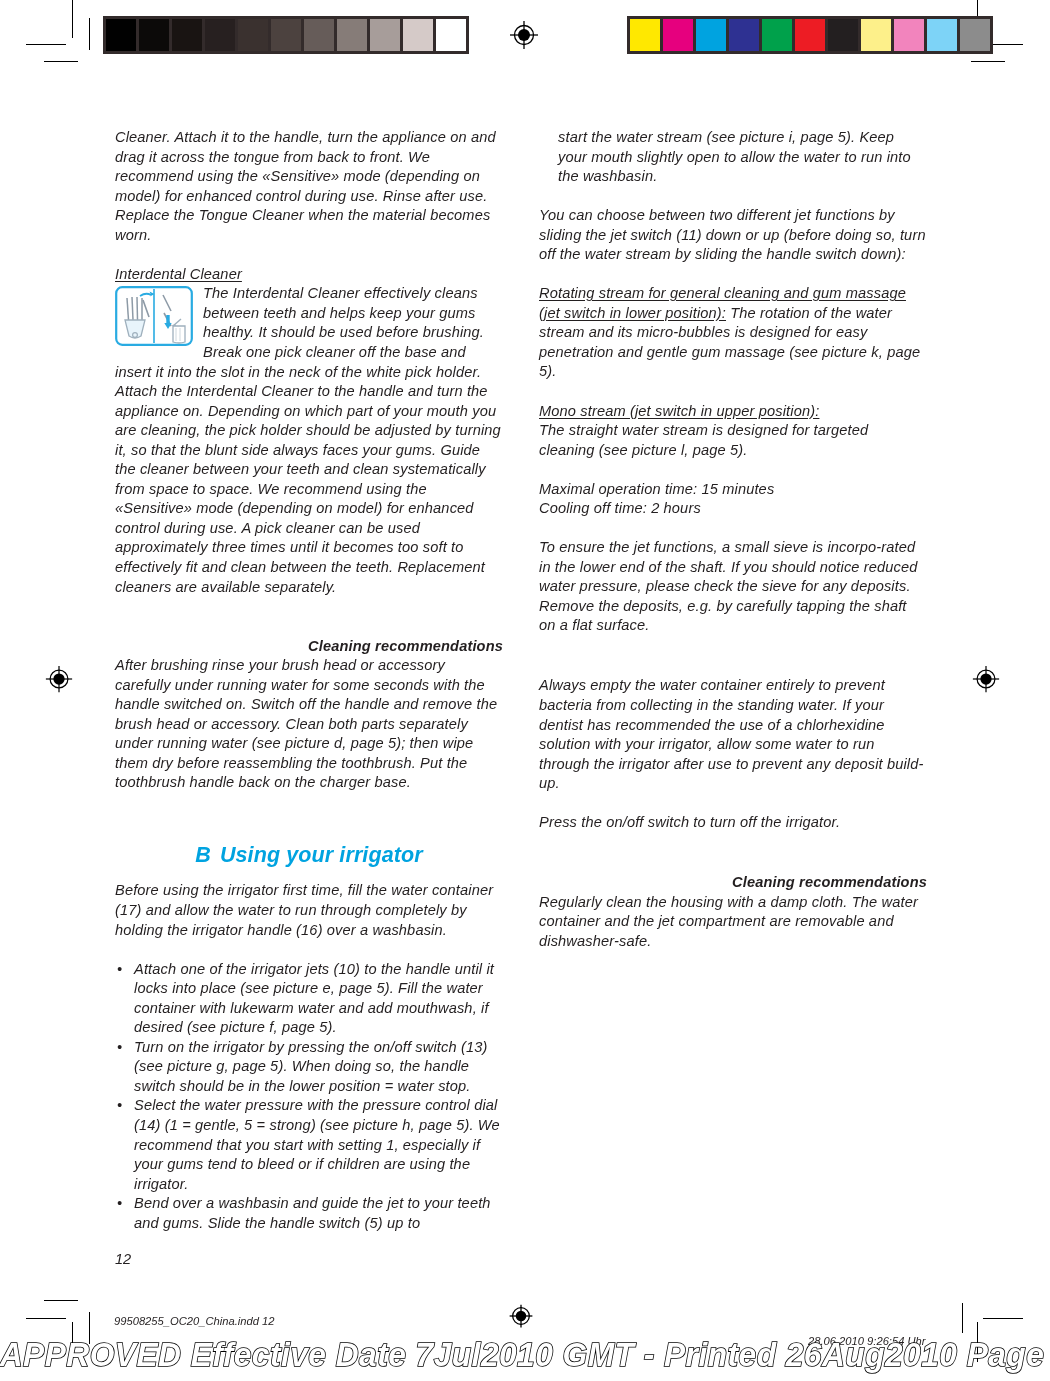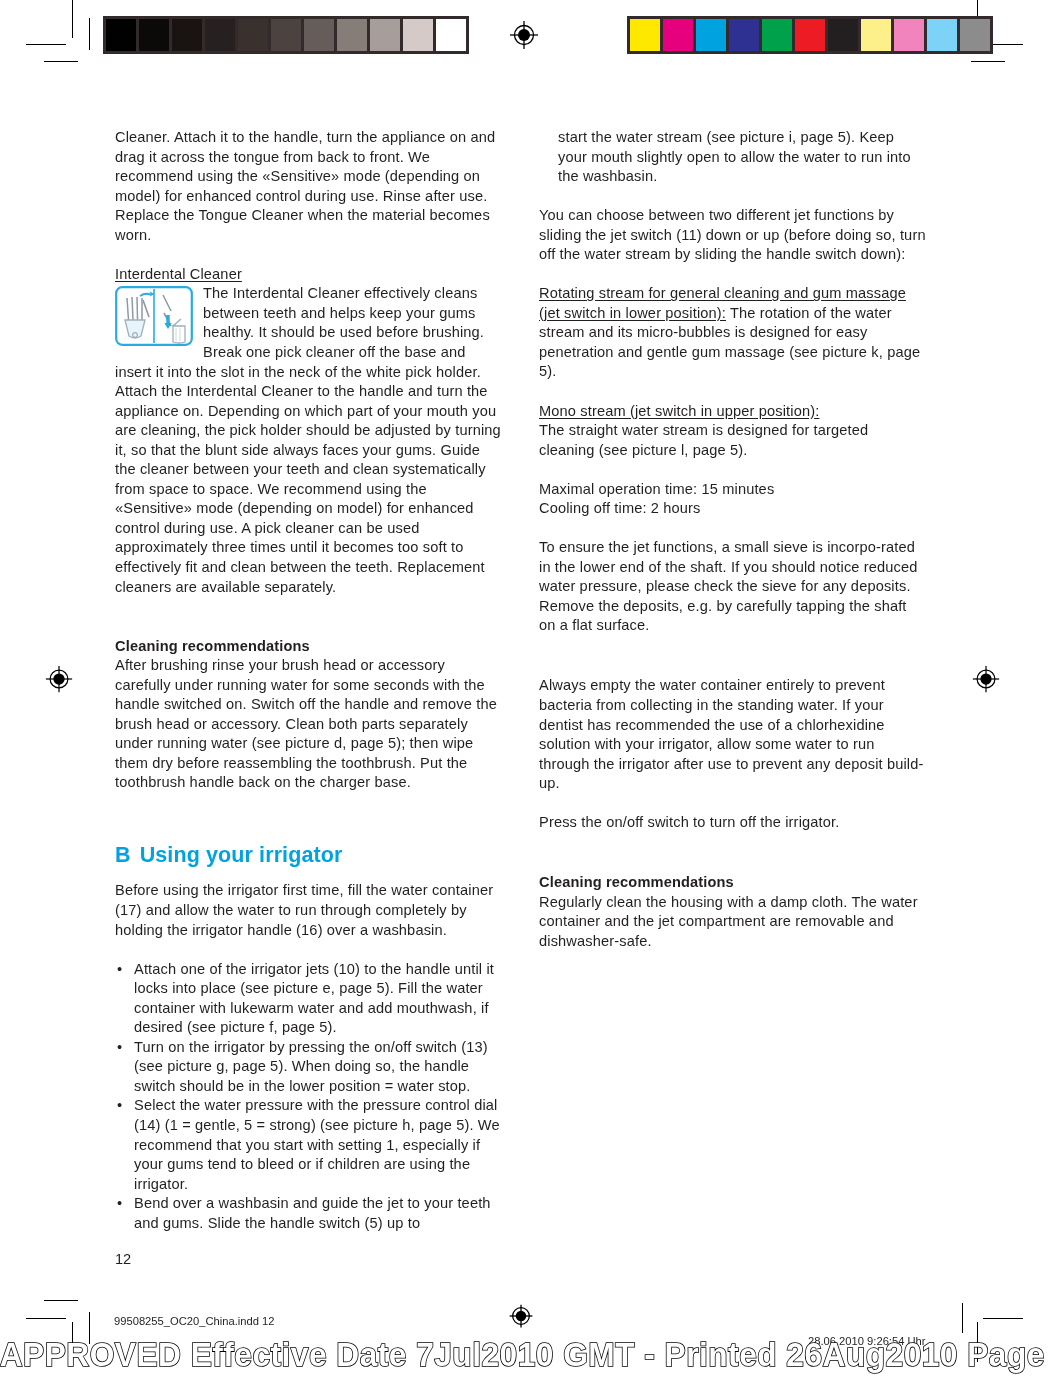--- a/index.html
+++ b/index.html
@@ -11,20 +11,21 @@
   body {
     font-family: "Liberation Sans", sans-serif;
     color: #231f20;
   }
   #page {
     position: relative;
     width: 1050px;
     height: 1381px;
     background: #ffffff;
     overflow: hidden;
+    font-style: italic;
   }
 
   
   .bar-frame {
     position: absolute;
     display: flex;
     background: #332b2b;
     padding: 3px;
     box-sizing: border-box;
   }
@@ -62,29 +63,30 @@
   .para.nogap { margin-bottom: 0; }
 
   .hdr-underline {
     text-decoration: underline;
     text-underline-offset: 2px;
   }
   .run-in-head {
     text-decoration: underline;
     text-underline-offset: 2px;
   }
-  .bold { font-weight: bold; }
+  .bold { font-weight: bold; text-align: right; }
 
   h2.section {
     font-size: 21.5px;
     line-height: 26px;
     font-weight: bold;
     color: #00a3e0;
     margin: 0 0 13px 0;
     letter-spacing: 0.005em;
+    text-align: center;
   }
   h2.section .letter { margin-right: 9px; }
 
   
   .cont-indent { padding-left: 19px; }
 
   
   ul.bullets {
     list-style: none;
     margin: 0;

